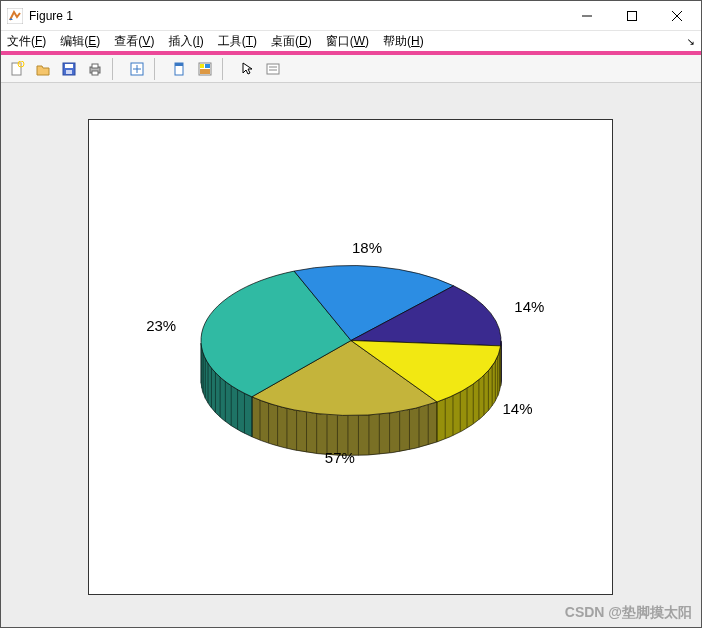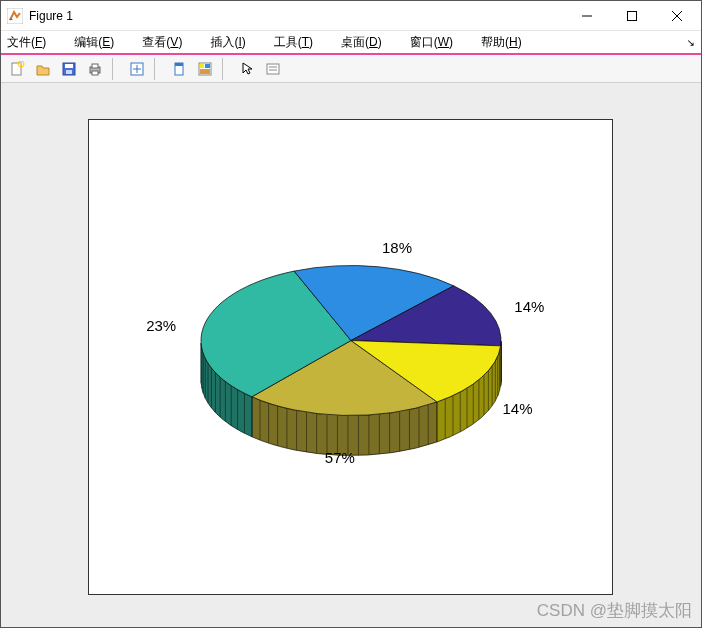--- a/index.html
+++ b/index.html
@@ -12,32 +12,32 @@
     height: 628px;
     overflow: hidden;
     position: relative;
   }
   .window { width: 702px; height: 628px; border: 1px solid #555; background: #fff; display: flex; flex-direction: column; }
   .titlebar { height: 30px; background: #fff; display: flex; align-items: center; padding: 0 2px 0 6px; border-bottom: 1px solid #e5e5e5; }
   .titlebar .app-icon { width: 16px; height: 16px; margin-right: 6px; }
   .titlebar .title { flex: 1; font-size: 12px; color: #000; }
   .winbtns { display: flex; }
   .winbtn { width: 45px; height: 29px; display: flex; align-items: center; justify-content: center; }
-  .menubar { height: 24px; display: flex; align-items: center; padding: 0 6px; gap: 28px; border-bottom: 2px solid #ec4899; position: relative; }
+  .menubar { height: 24px; display: flex; align-items: center; padding: 0 6px; gap: 14px; border-bottom: 4px solid #ec4899; position: relative; }
   .menuitem { font-size: 12px; color: #000; cursor: default; }
   .menuitem u { text-decoration: underline; }
   .drop-arrow { margin-left: auto; font-size: 10px; color: #000; }
   .toolbar { height: 28px; display: flex; align-items: center; padding: 0 4px; gap: 2px; border-bottom: 1px solid #d0d0d0; background: #f6f6f6; }
   .tbtn { width: 24px; height: 24px; display: flex; align-items: center; justify-content: center; border-radius: 2px; }
   .tsep { width: 8px; height: 22px; border-left: 1px solid #c0c0c0; margin: 0 3px; }
   .canvas-area { flex: 1; background: #ededed; position: relative; }
   .axes { position: absolute; left: 87px; top: 36px; width: 525px; height: 476px; background: #fff; border: 1px solid #333; }
   .pie-holder { position: absolute; left: 50%; top: 50%; transform: translate(-50%, -50%); }
   .lbl { position: absolute; font-size: 15px; color: #000; }
-  .watermark { position: absolute; right: 10px; bottom: 6px; color: rgba(130,130,130,0.7); font-size: 17px; pointer-events: none; }
+  .watermark { position: absolute; right: 10px; bottom: 6px; color: rgba(130,130,130,0.7); font-size: 14px; pointer-events: none; font-weight: bold; }
 </style>
 </head>
 <body>
 
 <div class="window">
 
   <div class="titlebar">
     <svg class="app-icon" viewBox="0 0 16 16">
       <rect x="0" y="0" width="16" height="16" fill="#fff" stroke="#888" stroke-width="0.5"></rect>
       <path d="M3 12 L7 4 L10 9 L13 5" stroke="#d97a2b" stroke-width="2" fill="none"></path>
@@ -203,21 +203,21 @@
             <path d="M 185 115 L 271.0364654526569 176.4364033216744 A 150 75 0 0 1 85.87465058172393 171.28979726092615 Z" fill="#c4b43b" stroke="#000" stroke-width="0.7"></path>
             <path d="M 185 115 L 85.87465058172393 171.28979726092615 A 150 75 0 0 1 128.14764233571503 45.59573242946041 Z" fill="#30baa3" stroke="#000" stroke-width="0.7"></path>
             <path d="M 185 115 L 128.14764233571503 45.59573242946041 A 150 75 0 0 1 287.64736189432085 60.31106351341175 Z" fill="#2c8de3" stroke="#000" stroke-width="0.7"></path>
             <path d="M 185 115 L 287.64736189432085 60.31106351341175 A 150 75 0 0 1 334.61781719153805 120.3504387399425 Z" fill="#3a2a8f" stroke="#000" stroke-width="0.7"></path>
             <path d="M 185 115 L 334.61781719153805 120.3504387399425 A 150 75 0 0 1 271.0364654526568 176.43640332167445 Z" fill="#f2e812" stroke="#000" stroke-width="0.7"></path>
           </svg>
       </div>
       <div id="labels-holder"></div>
     <div class="lbl" style="left: 235.843px; top: 328.852px;">57%</div>
         <div class="lbl" style="left: 57.1584px; top: 197.08px;">23%</div>
-        <div class="lbl" style="left: 293px; top: 118.594px;">18%</div>
+        <div class="lbl" style="left: 263px; top: 118.594px;">18%</div>
         <div class="lbl" style="left: 425.307px; top: 178.029px;">14%</div>
         <div class="lbl" style="left: 413.533px; top: 280.339px;">14%</div>
       </div>
   </div>
 
 </div>
 
 <div class="watermark">CSDN @垫脚摸太阳</div>
 
 </body></html>

